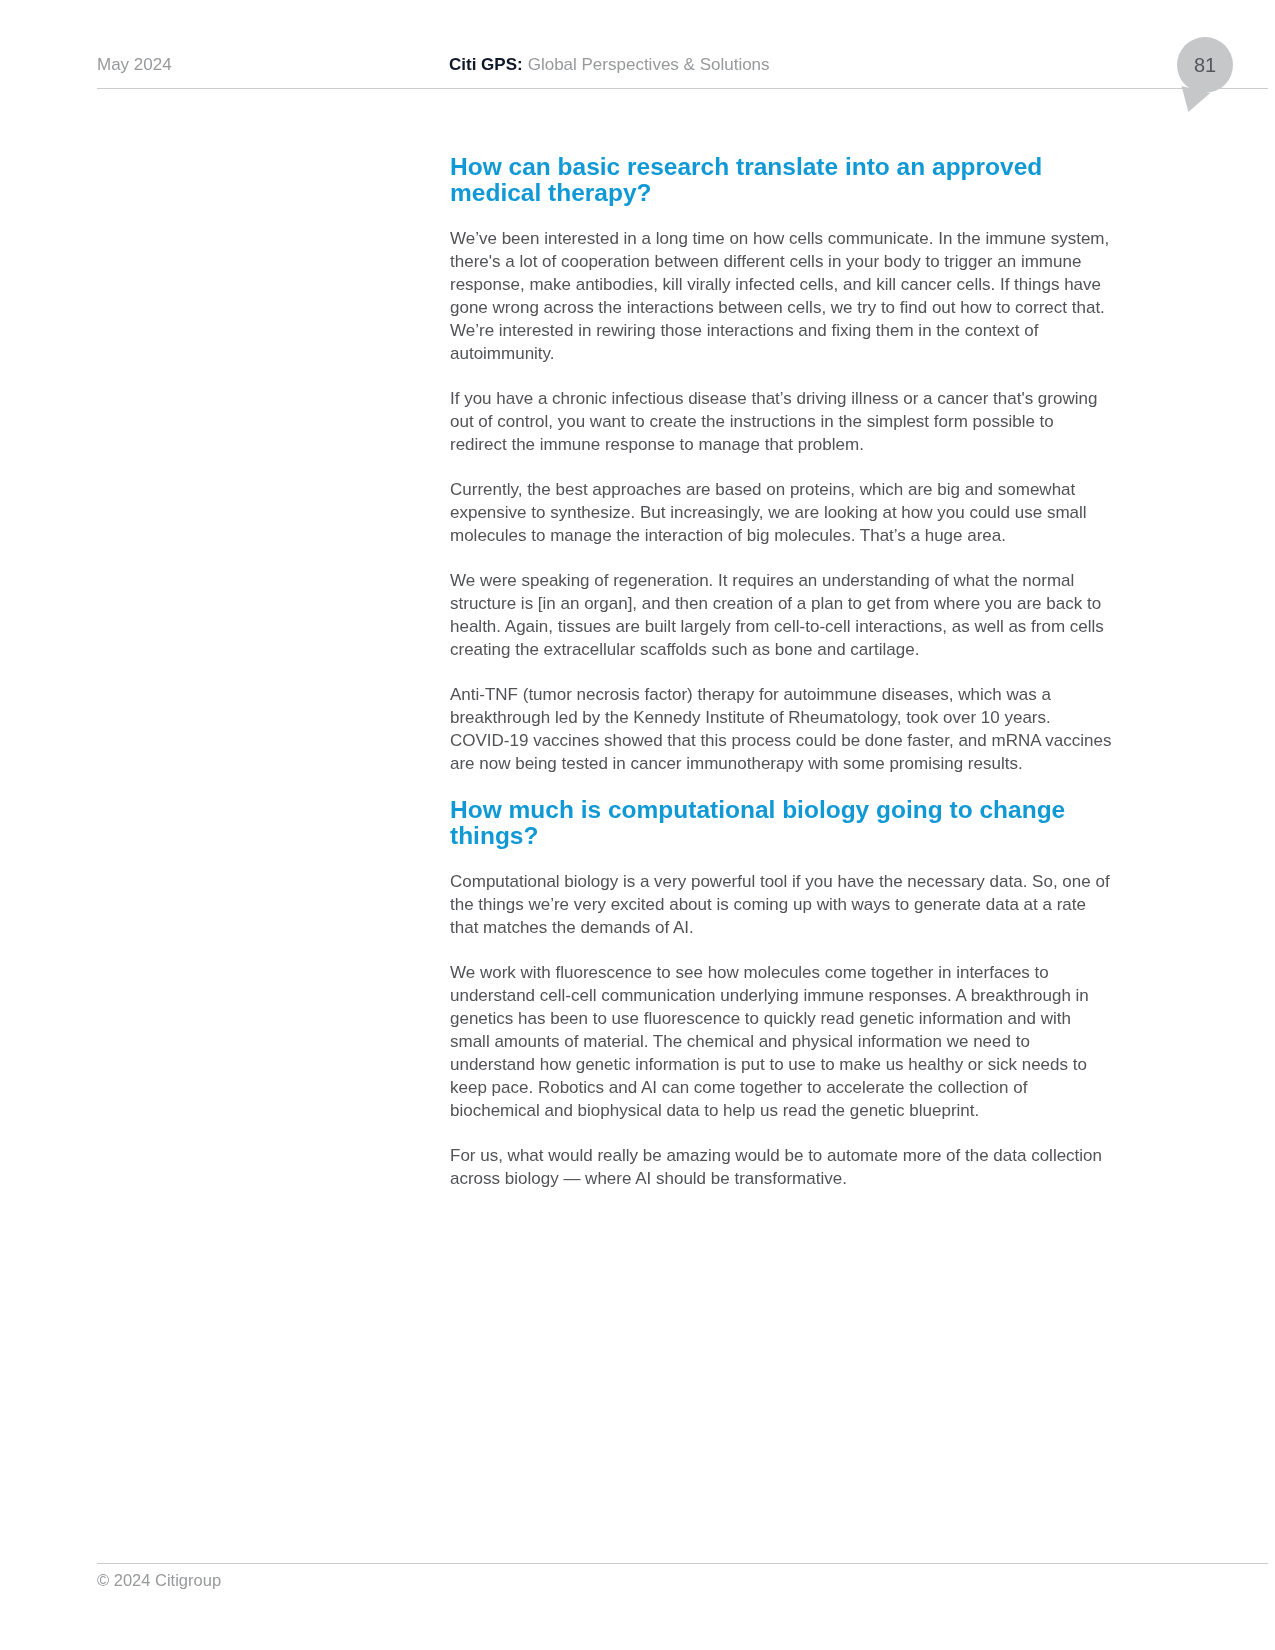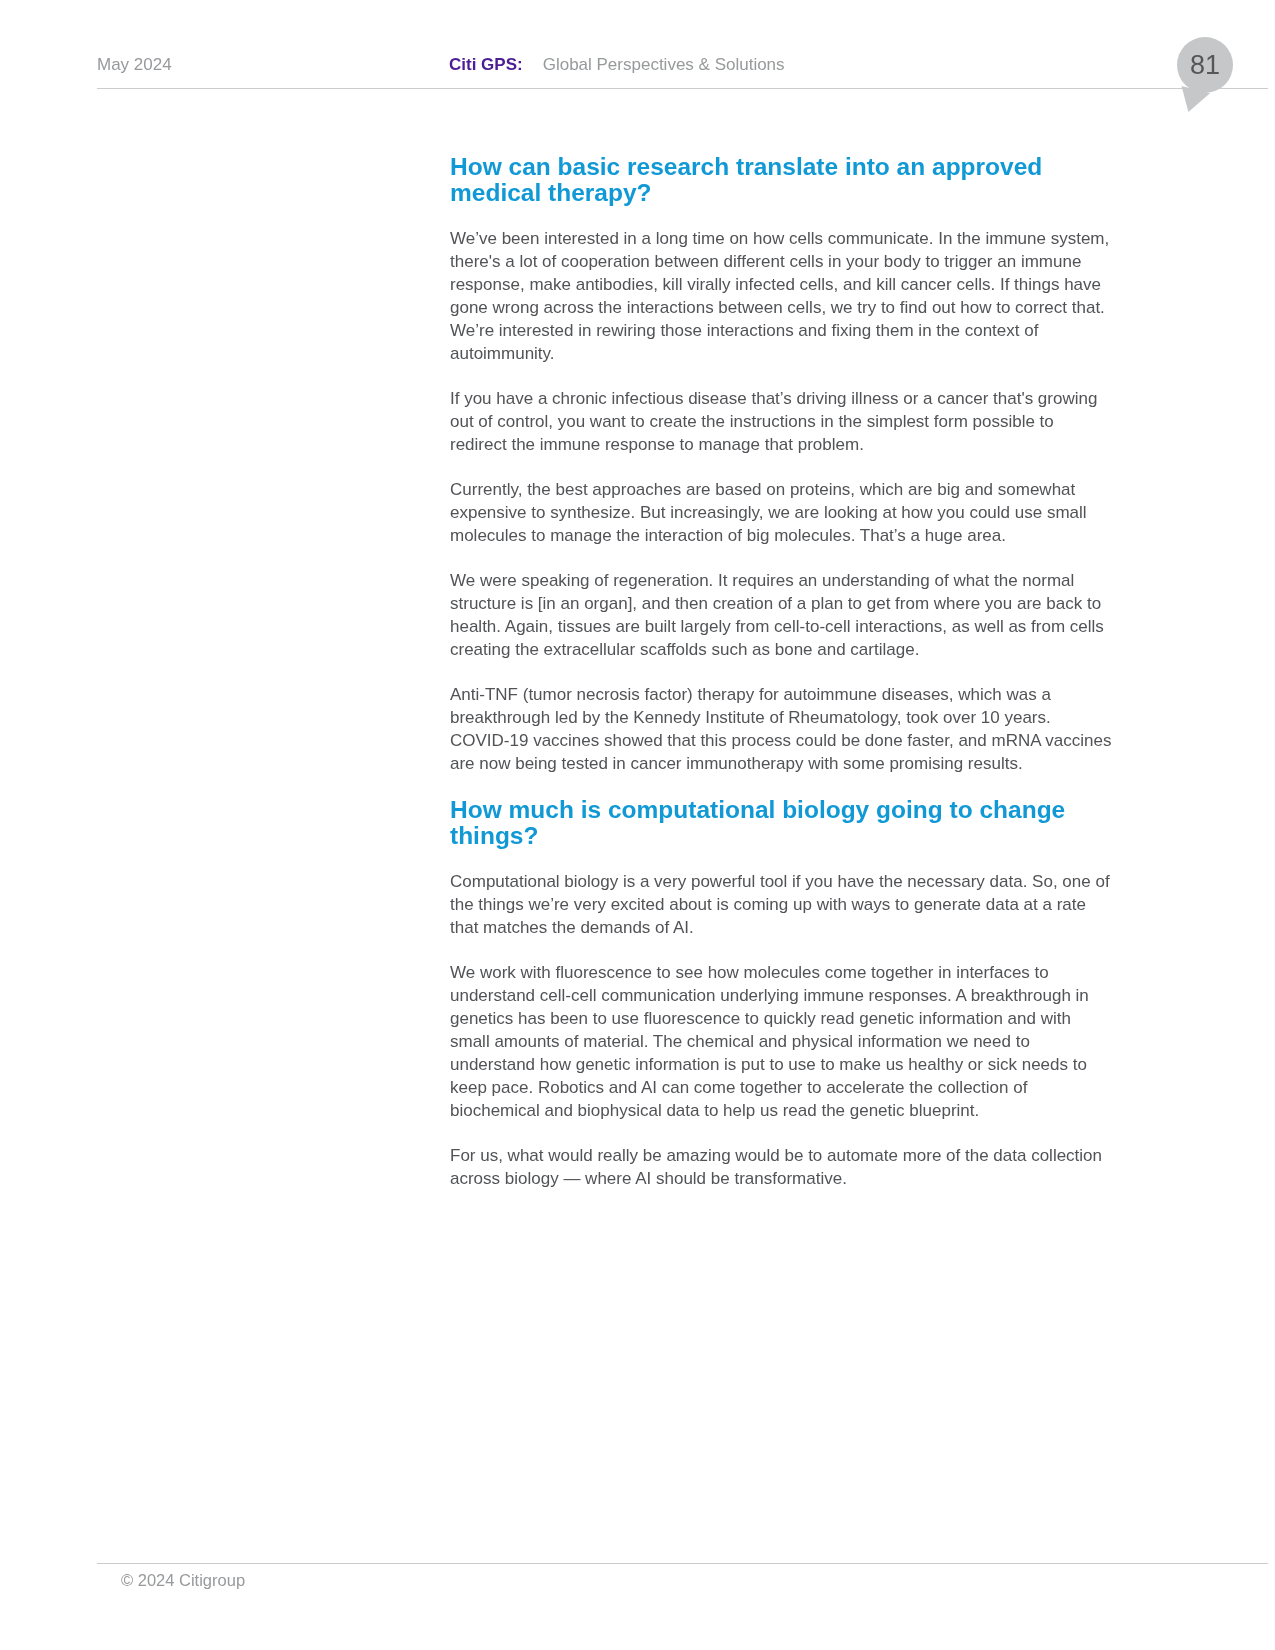--- a/index.html
+++ b/index.html
@@ -22,23 +22,23 @@
     color: #97999b;
   }
   .header-brand {
     position: absolute;
     left: 449px;
     top: 55px;
     font-size: 17px;
     color: #97999b;
   }
   .brand-name {
-    color: #4c1d95;
+    color: #0f172a;
     font-weight: bold;
-    margin-right: 20px;
+    margin-right: 5px;
     text-align: right;
   }
   .header-rule {
     position: absolute;
     left: 97px;
     top: 88px;
     width: 1171px;
     height: 1px;
     background: #cccccc;
   }
@@ -46,21 +46,21 @@
     position: absolute;
     left: 1177px;
     top: 37px;
     width: 56px;
     height: 56px;
     border-radius: 50%;
     background: #c6c7c8;
     display: flex;
     align-items: center;
     justify-content: center;
-    font-size: 27px;
+    font-size: 20px;
     color: #55565a;
     z-index: 2;
   }
   .page-bubble-tail {
     position: absolute;
     left: 1180px;
     top: 86px;
     width: 30px;
     height: 26px;
     background: #c6c7c8;
@@ -98,21 +98,20 @@
     width: 1171px;
     height: 1px;
     background: #cccccc;
   }
   .footer-copyright {
     position: absolute;
     left: 97px;
     top: 1571px;
     font-size: 16.5px;
     color: #97999b;
-    margin-left: 24px;
   }
 </style>
 </head>
 <body>
 
 <div class="page">
 
   <div class="header-date">May 2024</div>
 
   <div class="header-brand">

